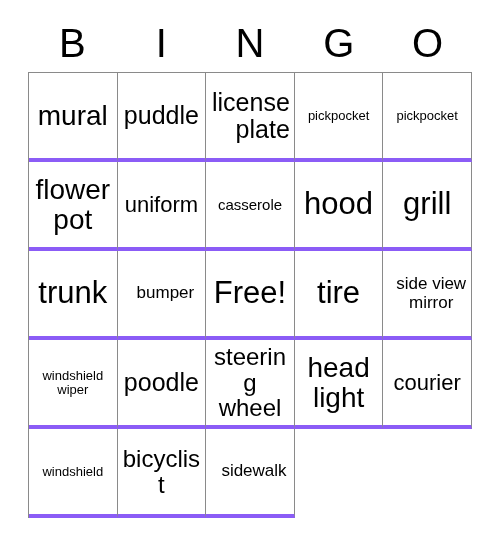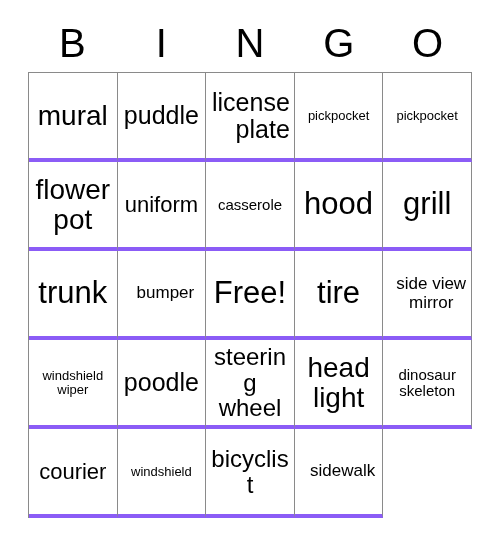--- a/index.html
+++ b/index.html
@@ -143,23 +143,20 @@
       </div>
     <div class="bingo-cell fs-l">
         <span class="cell-text">poodle</span>
       </div>
     <div class="bingo-cell fs-ms">
         <span class="cell-text">steering wheel</span>
       </div>
     <div class="bingo-cell fs-xl">
         <span class="cell-text">head light</span>
       </div>
-    <div class="bingo-cell fs-xs">
-        <span class="cell-text">dinosaur skeleton</span>
-      </div>
 
     <div class="bingo-cell fs-m">
         <span class="cell-text">courier</span>
       </div>
     <div class="bingo-cell fs-xxs">
         <span class="cell-text">windshield</span>
       </div>
     <div class="bingo-cell fs-ms">
         <span class="cell-text">bicyclist</span>
       </div>

